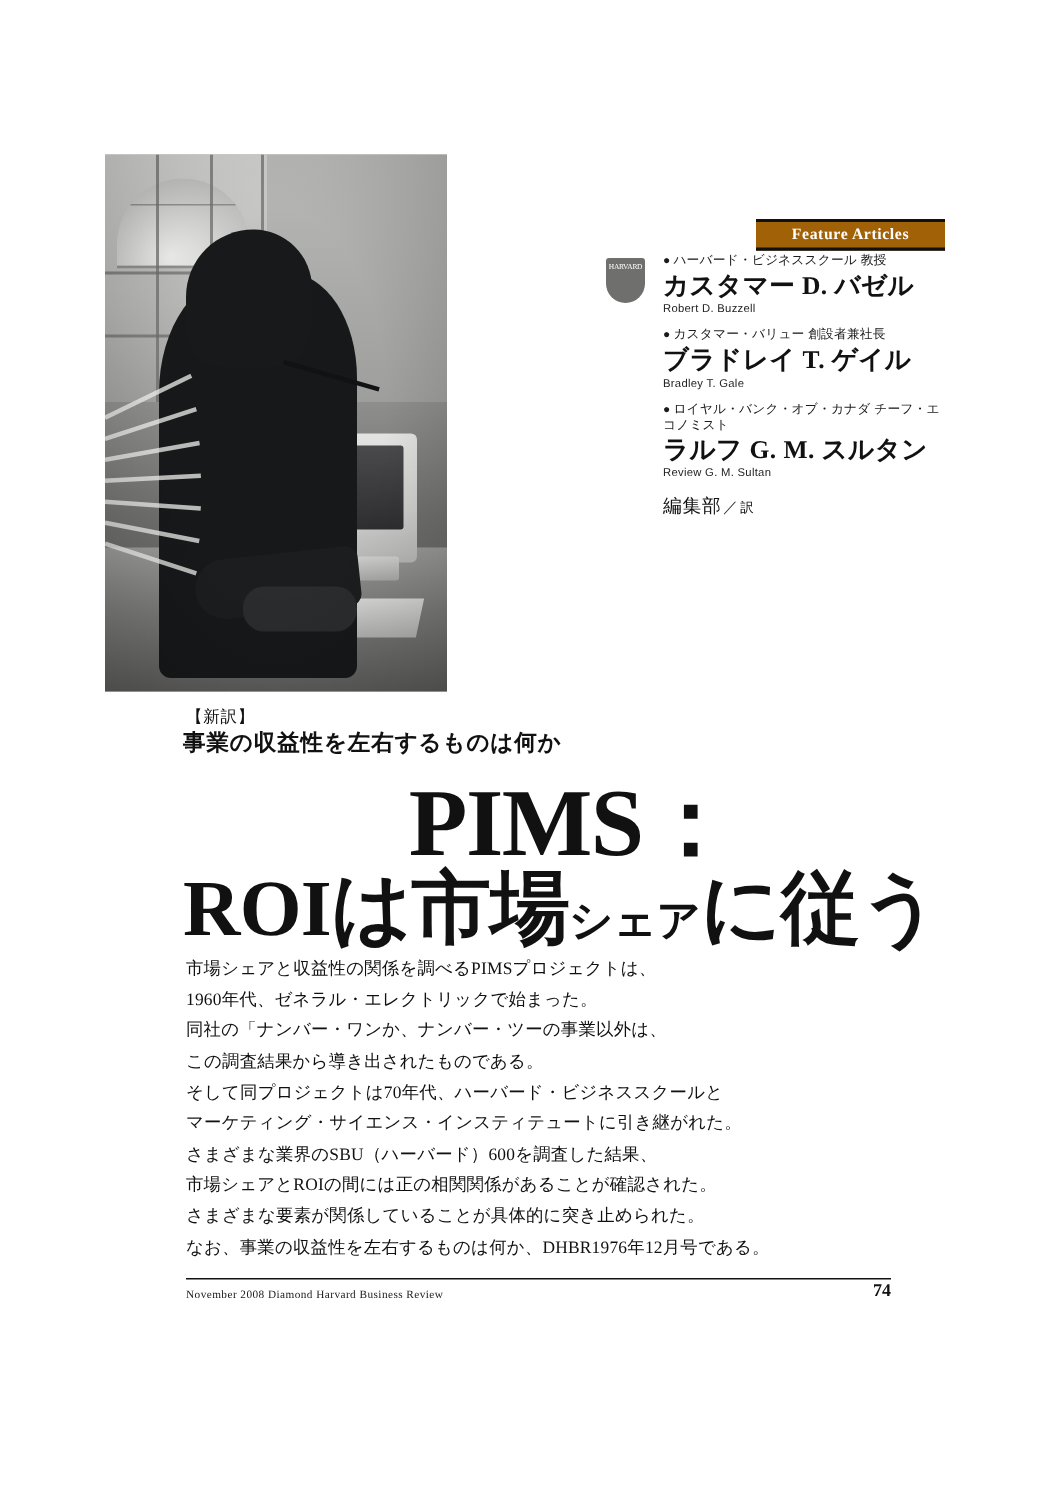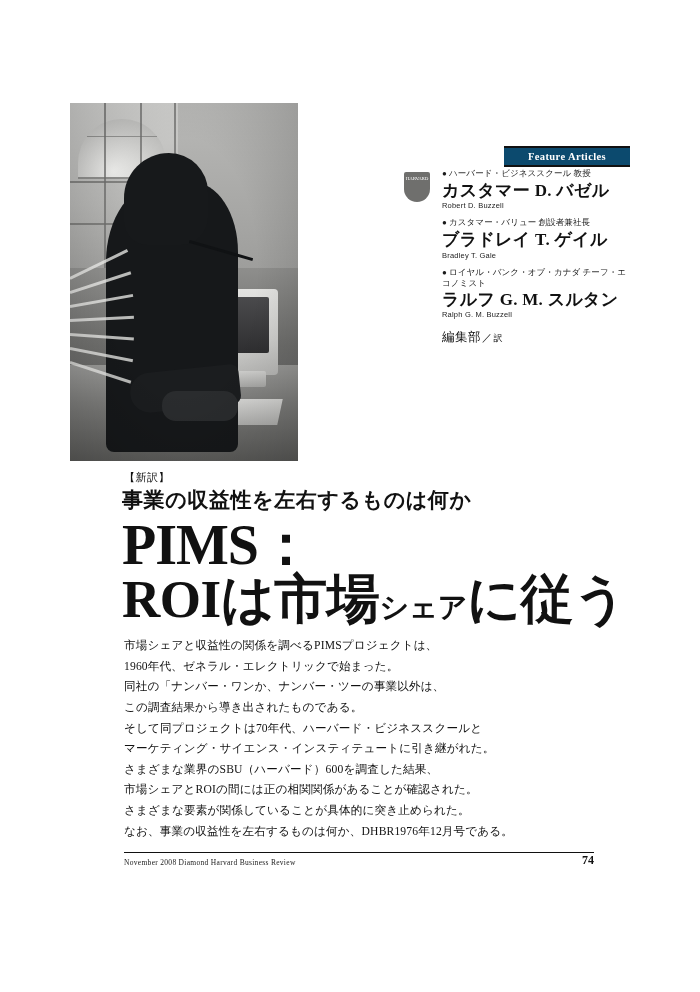--- a/index.html
+++ b/index.html
@@ -209,21 +209,21 @@
     background: radial-gradient(ellipse at 50% 45%, rgba(0,0,0,0) 45%, rgba(0,0,0,0.18) 100%);
   }
 
   
   .feature-banner {
     position: absolute;
     right: 70px;
     top: 146px;
     width: 126px;
     height: 17px;
-    background: #0c4a6e;
+    background: #a16207;
     color: #fff;
     font-family: "Liberation Serif", serif;
     font-size: 10.5px;
     font-weight: bold;
     letter-spacing: 0.4px;
     display: flex;
     align-items: center;
     justify-content: center;
     border-top: 2px solid #111;
     border-bottom: 2px solid #111;
@@ -264,21 +264,21 @@
     margin-left: 38px;
   }
   .author {
     margin-bottom: 7px;
   }
   .author-affil {
     font-size: 8.5px;
     color: #1a1a1a;
     letter-spacing: 0.1px;
     line-height: 1.25;
-    font-family: Liberation Serif, serif;
+    font-family: Liberation Sans, sans-serif;
   }
   .author-affil .marker {
     font-size: 8px;
     margin-right: 2px;
   }
   .author-name {
     font-size: 17px;
     font-weight: bold;
     letter-spacing: 0.3px;
     line-height: 1.25;
@@ -310,37 +310,38 @@
     position: absolute;
     left: 124px;
     top: 470px;
     font-size: 11px;
     letter-spacing: 0.5px;
   }
   .subtitle {
     position: absolute;
     left: 122px;
     top: 486px;
-    font-size: 21px;
+    font-size: 15px;
     font-weight: bold;
     letter-spacing: 0.6px;
     white-space: nowrap;
   }
   .title-main {
     position: absolute;
     left: 122px;
     top: 520px;
     width: 520px;
   }
   .title-line1 {
     font-family: "Liberation Serif", serif;
     font-weight: bold;
-    font-size: 56px;
+    font-size: 64px;
     line-height: 0.92;
     letter-spacing: -1px;
+    text-align: center;
   }
   .title-line2 {
     font-family: "Liberation Serif", serif;
     font-weight: bold;
     font-size: 53px;
     line-height: 1.02;
     letter-spacing: -0.5px;
     white-space: nowrap;
   }
   .title-line2 .small {
@@ -447,21 +448,21 @@
         </div>
         <div class="author-name">ブラドレイ T. ゲイル</div>
         <div class="author-roman">Bradley T. Gale</div>
       </div>
 
       <div class="author">
         <div class="author-affil">
           <span class="marker">●</span><span>ロイヤル・バンク・オブ・カナダ チーフ・エコノミスト</span>
         </div>
         <div class="author-name">ラルフ G. M. スルタン</div>
-        <div class="author-roman">Ralph G. M. Buzzell</div>
+        <div class="author-roman">Review G. M. Sultan</div>
       </div>
 
       <div class="translator">
         <span>編集部</span><span class="slash">／</span><span class="yaku">訳</span>
       </div>
 
     </div>
   </div>
 
   <div class="kicker">【新訳】</div>

